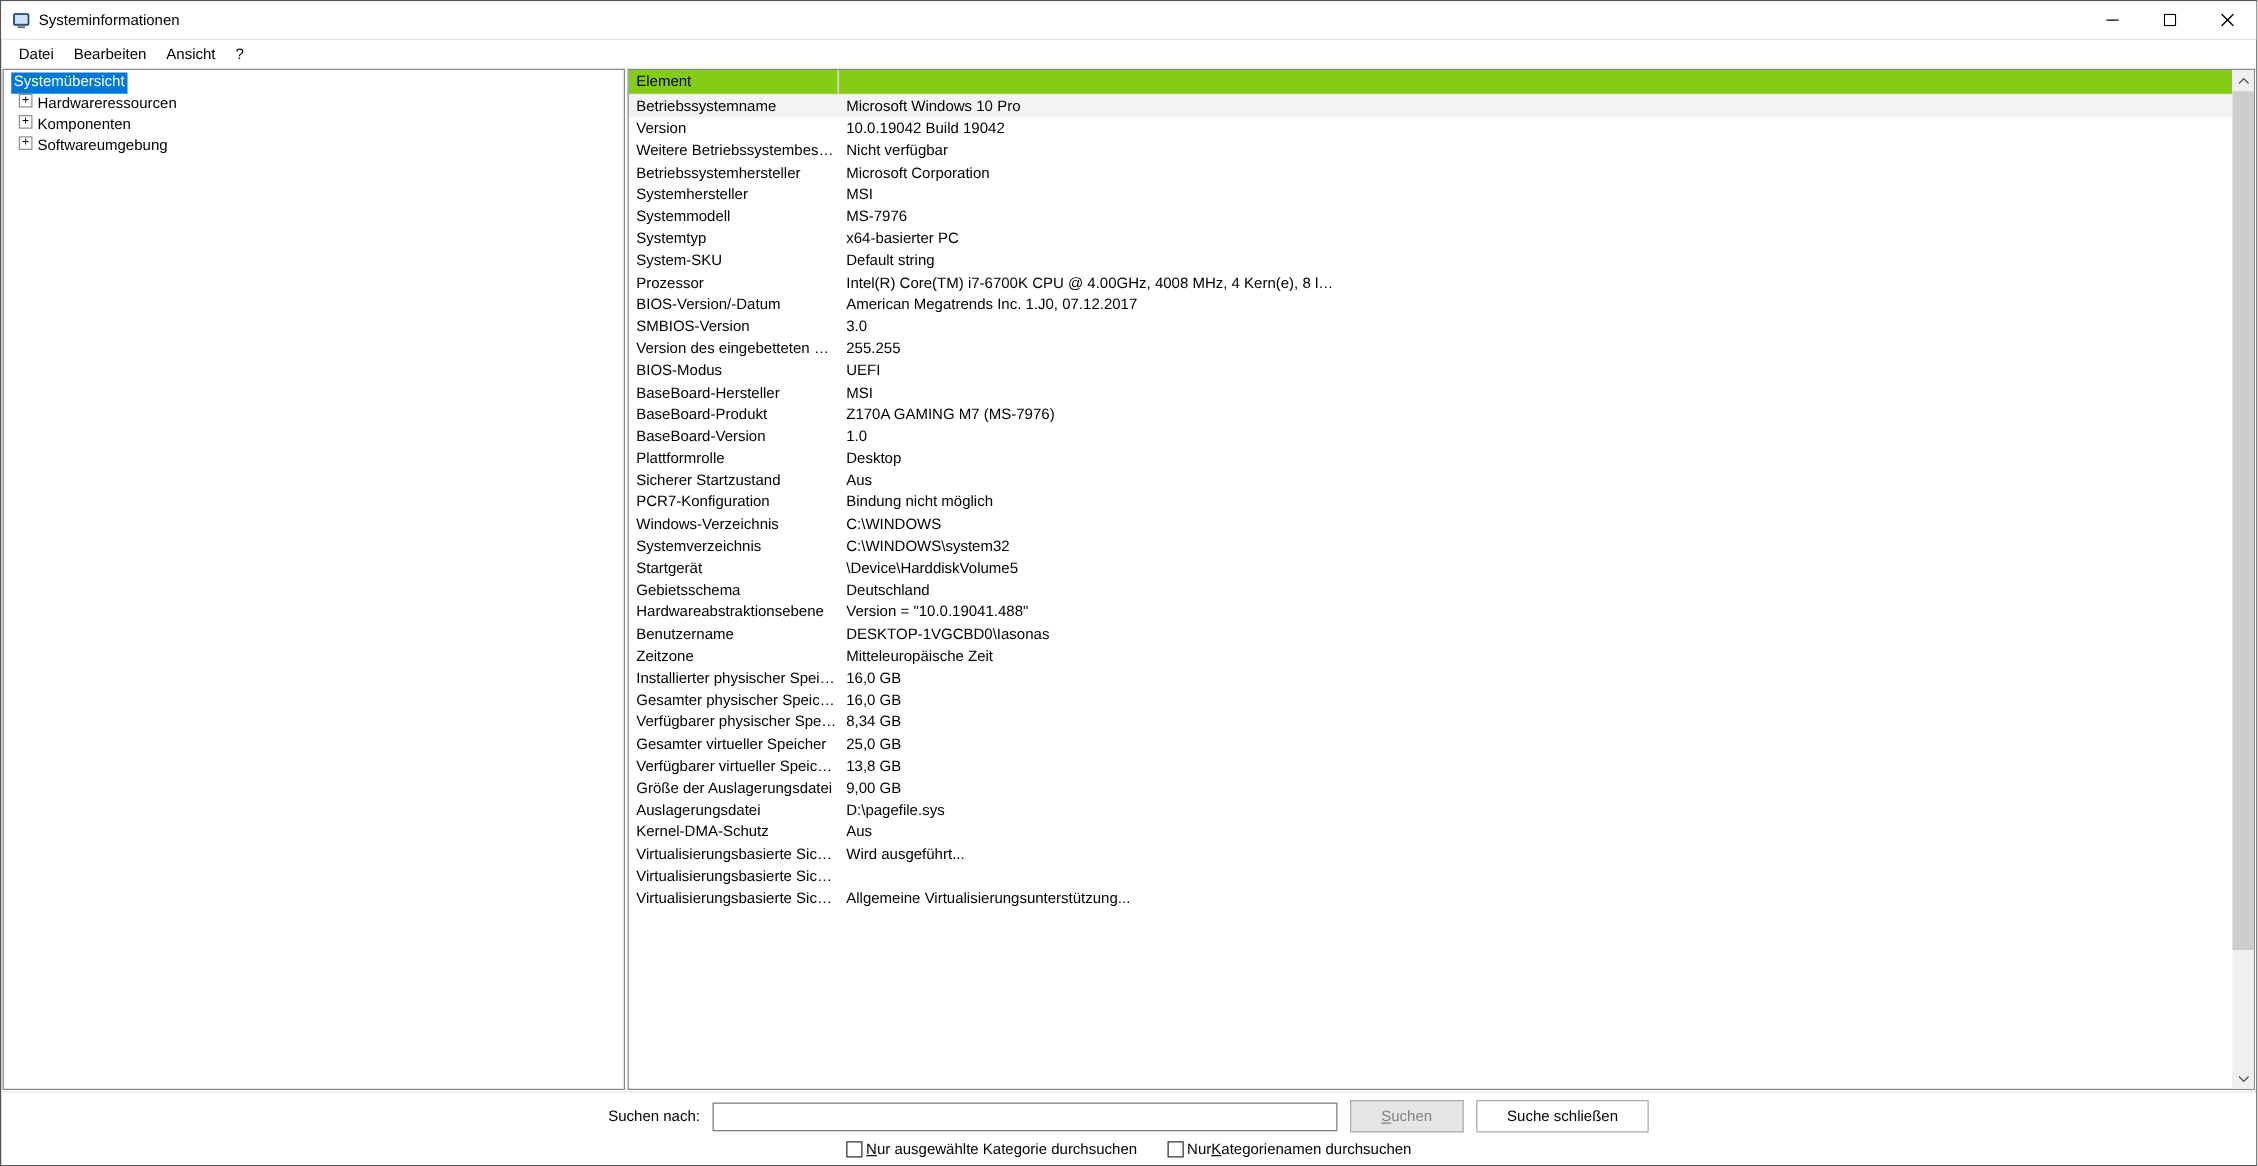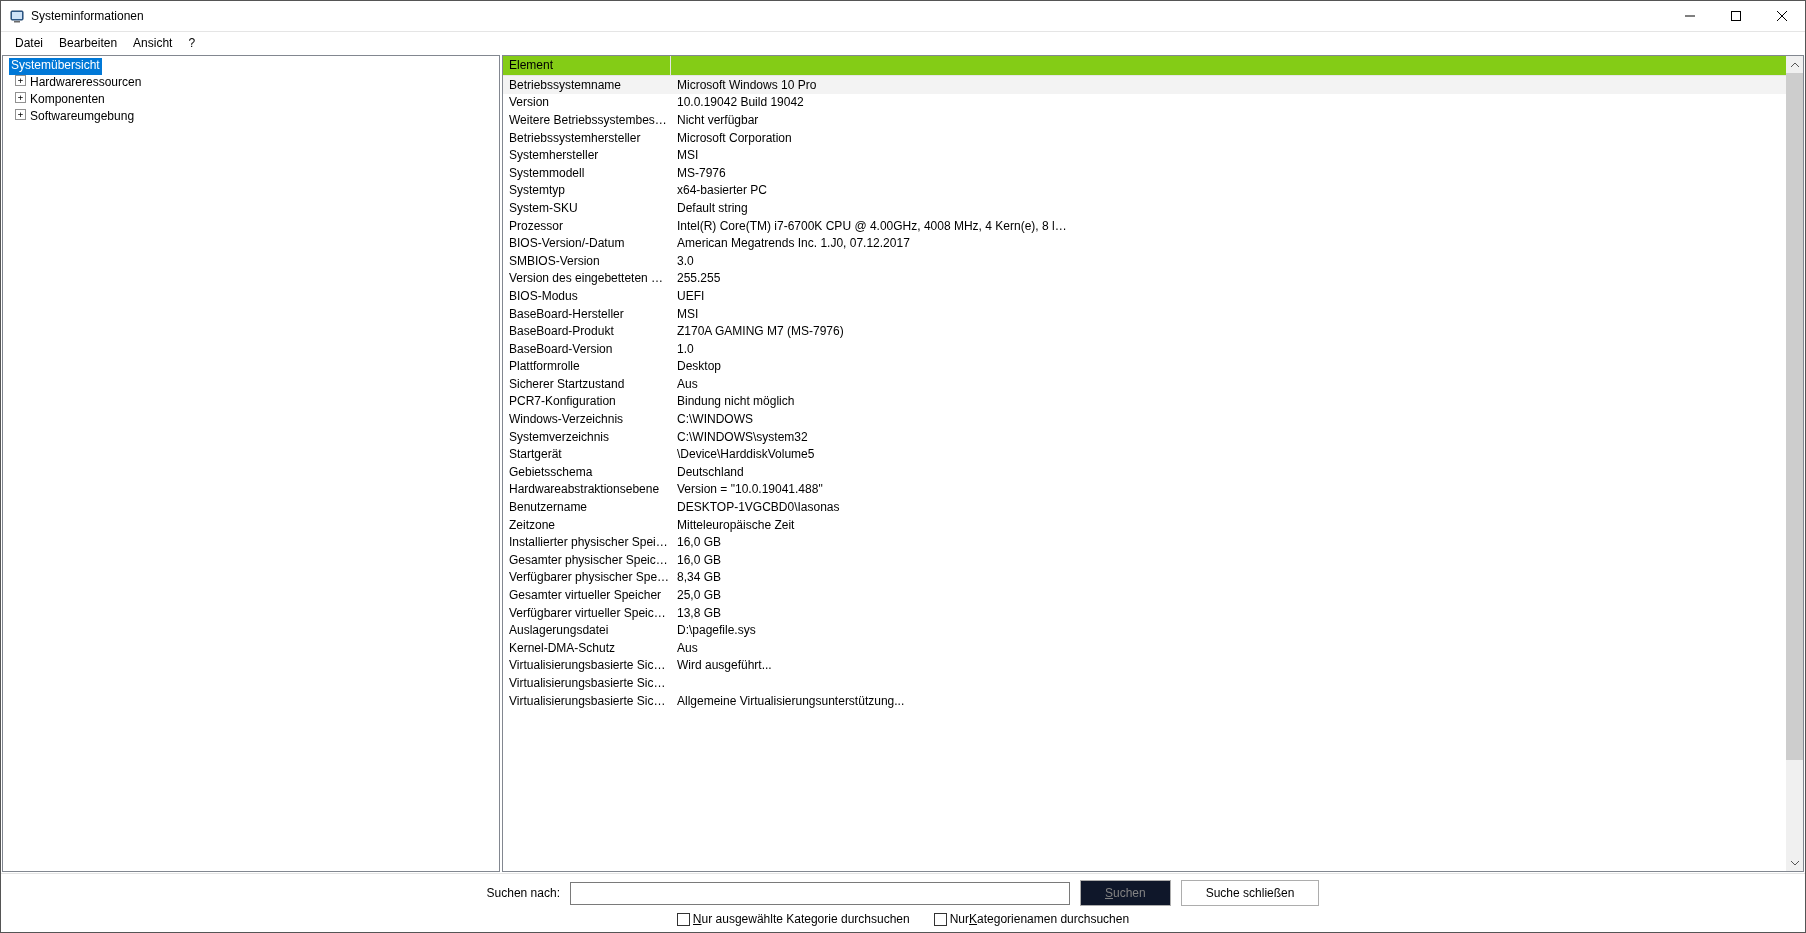--- a/index.html
+++ b/index.html
@@ -32,21 +32,21 @@
   .col-el { width: 168px; }
   .col-val { flex: 1; max-width: 396px; }
   .scrollbar-v { width: 17px; background: #f0f0f0; display: flex; flex-direction: column; }
   .sb-btn { height: 17px; background: #f0f0f0; display: flex; align-items: center; justify-content: center; font-size: 8px; color: #555; }
   .sb-track { flex: 1; position: relative; }
   .sb-thumb { position: absolute; left: 0; width: 17px; background: #cdcdcd; }
   .search-area { border-top: 1px solid #e5e5e5; padding: 6px 10px 6px 10px; }
   .search-row1 { display: flex; align-items: center; justify-content: center; gap: 10px; margin-bottom: 6px; }
   .search-label { font-size: 12px; }
   .search-input { width: 500px; height: 23px; border: 1px solid #7a7a7a; padding: 0 4px; font-size: 12px; }
-  .btn { height: 26px; border: 1px solid #adadad; background: #0f172a; font-size: 12px; padding: 0 24px; }
+  .btn { height: 26px; border: 1px solid #adadad; background: #e5e5e5; font-size: 12px; padding: 0 24px; }
   .btn.disabled { color: #838383; }
   .btn.white { background: #fff; }
   .search-row2 { display: flex; align-items: center; justify-content: center; gap: 24px; }
   .checkbox { display: flex; align-items: center; gap: 3px; font-size: 12px; }
   .checkbox .box { width: 13px; height: 13px; border: 1px solid #333; }
   .underline { text-decoration: underline; }
   .part-row { display:flex; white-space: nowrap; overflow: hidden; text-overflow: ellipsis; }
 </style>
 </head>
 <body>
@@ -233,20 +233,24 @@
               <div class="c1 col-el">Verfügbarer physischer Speicher</div>
               <div class="c2 col-val">8,34 GB</div>
             </div>
             <div class="list-row">
               <div class="c1 col-el">Gesamter virtueller Speicher</div>
               <div class="c2 col-val">25,0 GB</div>
             </div>
             <div class="list-row">
               <div class="c1 col-el">Verfügbarer virtueller Speicher</div>
               <div class="c2 col-val">13,8 GB</div>
+            </div>
+            <div class="list-row">
+              <div class="c1 col-el">Größe der Auslagerungsdatei</div>
+              <div class="c2 col-val">9,00 GB</div>
             </div>
             <div class="list-row">
               <div class="c1 col-el">Auslagerungsdatei</div>
               <div class="c2 col-val">D:\pagefile.sys</div>
             </div>
             <div class="list-row">
               <div class="c1 col-el">Kernel-DMA-Schutz</div>
               <div class="c2 col-val">Aus</div>
             </div>
             <div class="list-row">

